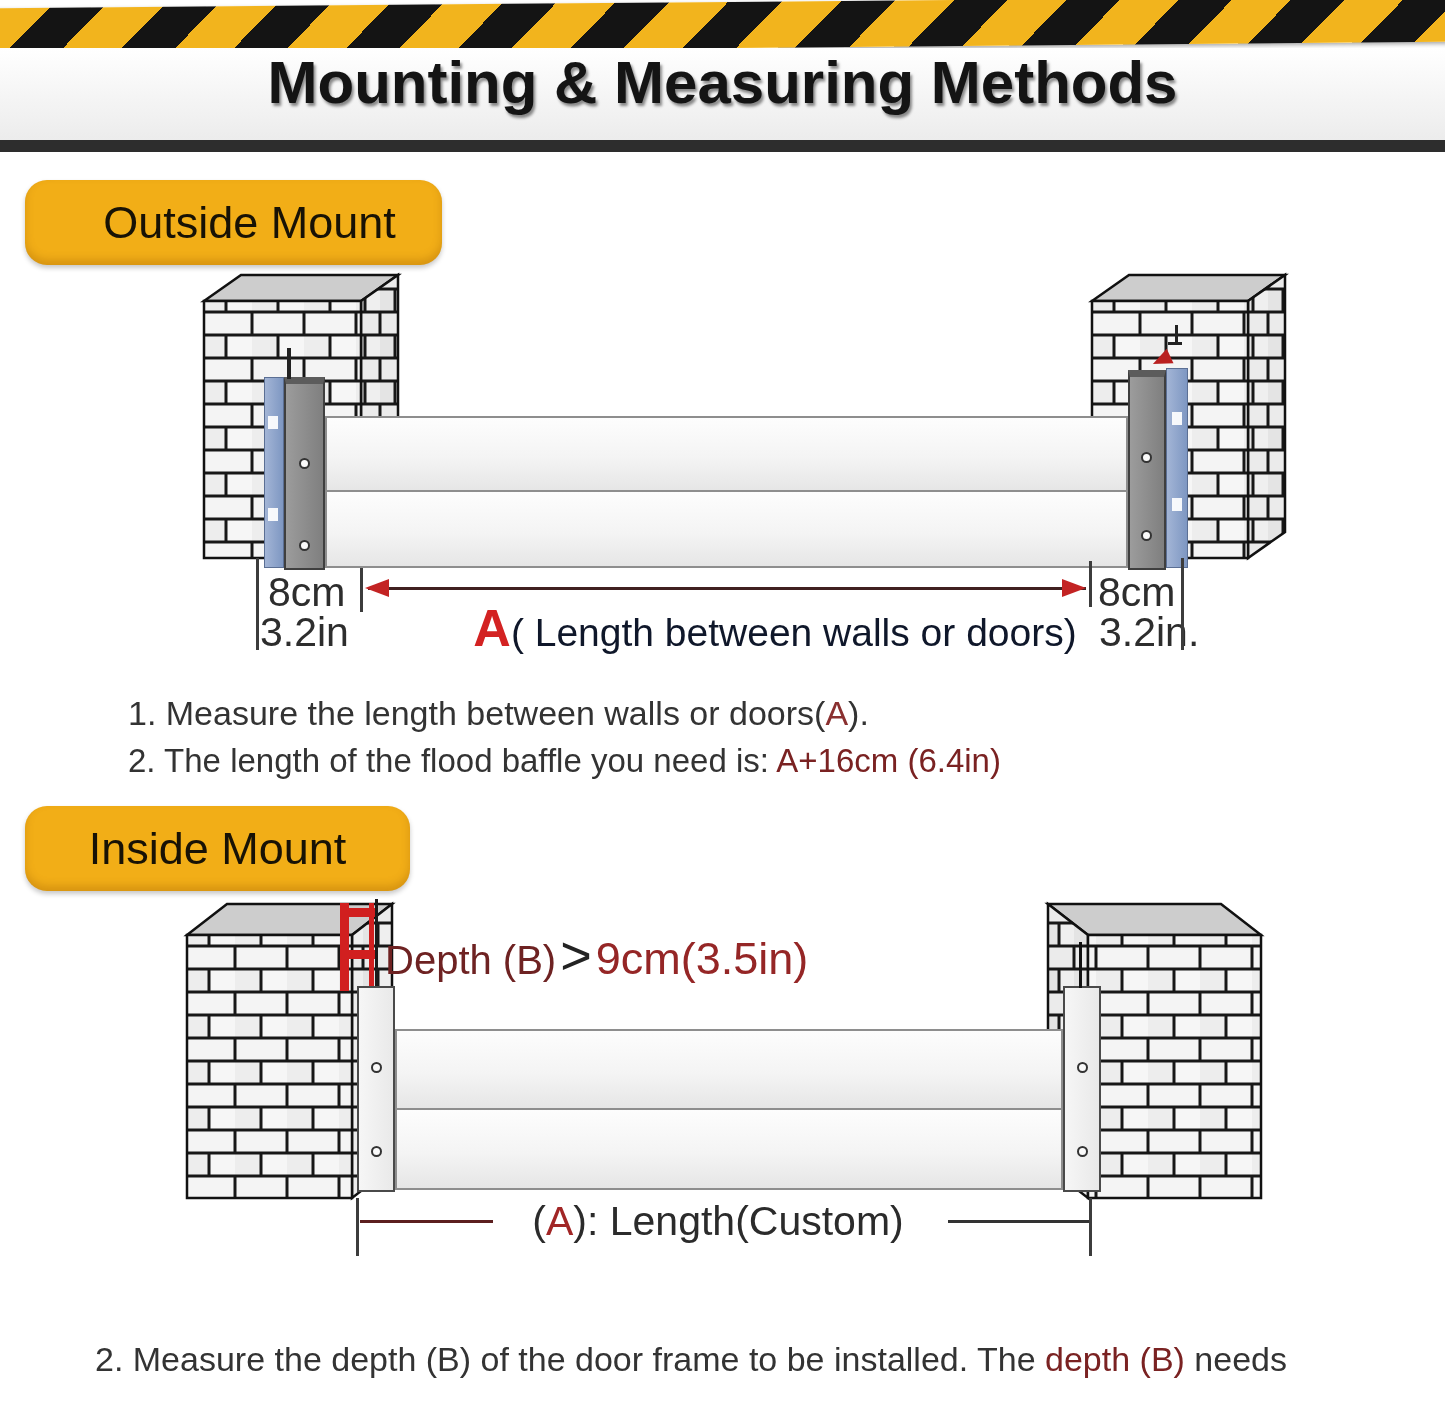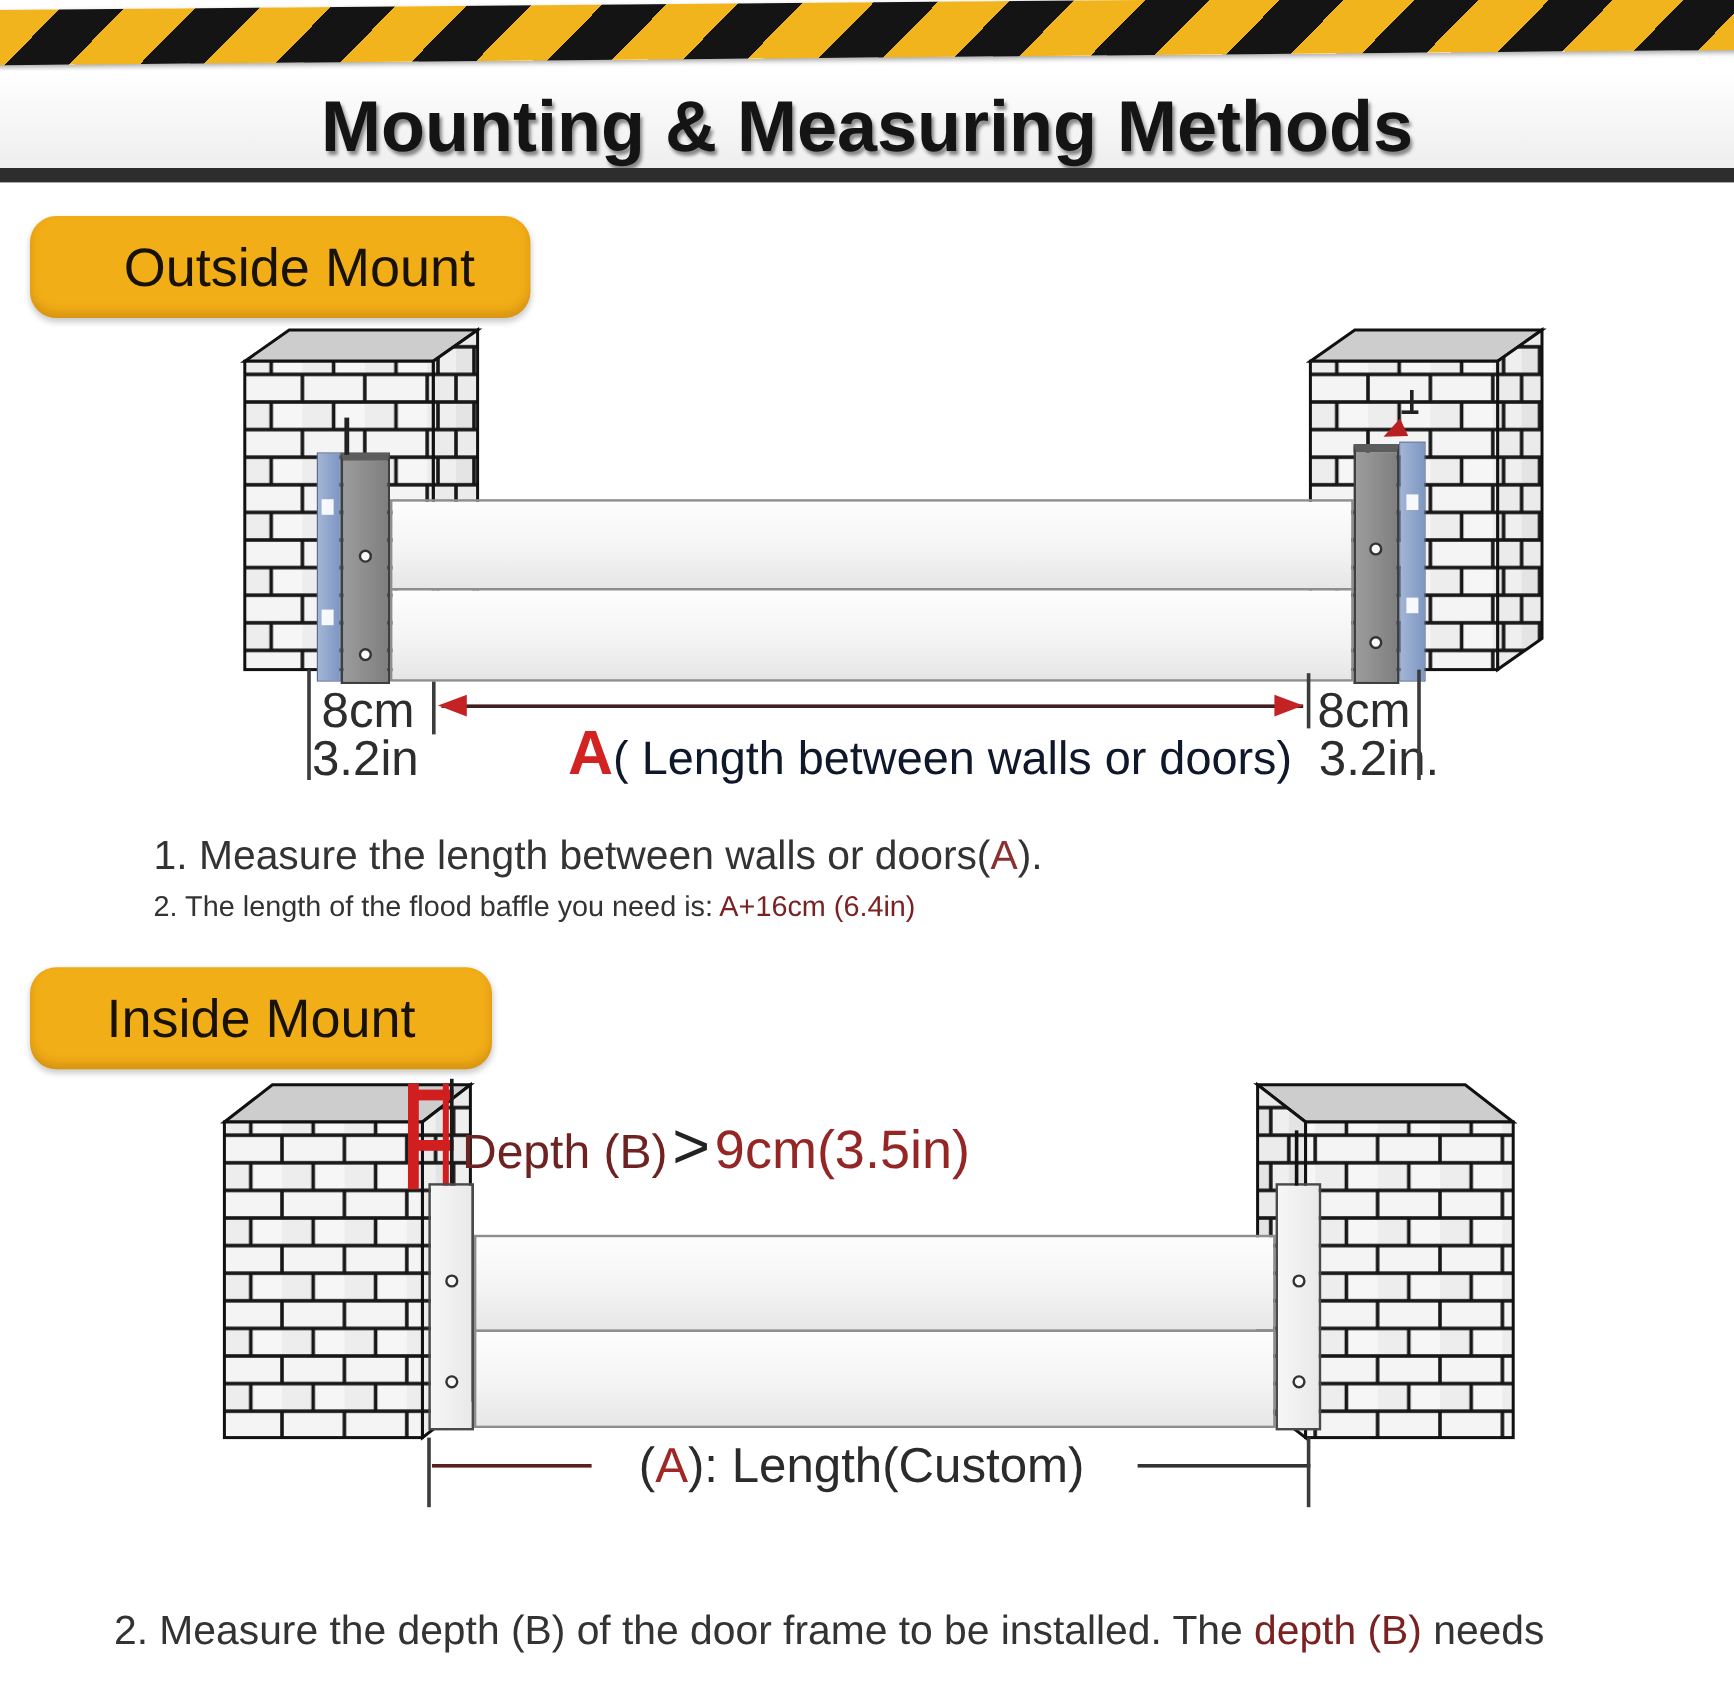--- a/index.html
+++ b/index.html
@@ -4,21 +4,21 @@
 <style>
   html,body{margin:0;padding:0;background:#fff;}
   .page{position:relative;width:1445px;height:1421px;background:#fff;overflow:hidden;
         font-family:"Liberation Sans",sans-serif;}
 
   
   .tape{position:absolute;left:-10px;right:-10px;top:2px;height:46px;
         background:repeating-linear-gradient(135deg,#f2b41d 0 42px,#141414 42px 80px);
         transform:rotate(-0.5deg);box-shadow:0 2px 4px rgba(0,0,0,.35);}
   .title-band{position:absolute;left:0;right:0;top:48px;height:92px;
-        background:linear-gradient(#ffffff,#ececec);display:flex;align-items:center;justify-content:center;margin-top:11px;}
+        background:linear-gradient(#ffffff,#ececec);display:flex;align-items:flex-start;justify-content:center;}
   .main-title{font-size:60px;font-weight:bold;color:#141414;letter-spacing:0px;
         text-shadow:2px 3px 3px rgba(0,0,0,.45);}
   .banner-bar{position:absolute;left:0;right:0;top:140px;height:12px;background:#2d2d2d;}
 
   
   .badge{position:absolute;left:25px;width:385px;height:85px;background:#f2ae17;
          border-radius:22px;display:flex;align-items:center;justify-content:center;
          font-size:45px;color:#181205;box-shadow:0 3px 5px rgba(0,0,0,.22), inset 0 -5px 8px rgba(150,85,0,.30);}
   .badge-outside{top:180px;padding-left:32px;}
   .badge-inside{top:806px;text-align:center;}
@@ -44,21 +44,21 @@
   .dimline{position:absolute;height:3px;background:#402020;}
   .ah{position:absolute;width:0;height:0;border-top:9px solid transparent;border-bottom:9px solid transparent;}
   .ah-left{border-right:24px solid #c32323;}
   .ah-right{border-left:24px solid #c32323;}
 
   .dim-num{position:absolute;font-size:41px;color:#2d2d2d;}
   .span-label{position:absolute;display:flex;align-items:baseline;justify-content:center;}
   .red-A{font-size:52px;font-weight:bold;color:#d32222;}
   .span-rest{font-size:39px;color:#0f172a;}
 
-  .step{position:absolute;font-size:24px;color:#333;white-space:nowrap;}
+  .step{position:absolute;font-size:33px;color:#333;white-space:nowrap;}
   .maroon{color:#7a2222;}
   .maroon2{color:#8a3030;}
 
   
   .depth-ind{position:absolute;left:340px;top:903px;width:38px;height:88px;}
   .depth-ind .vbar{position:absolute;left:0;top:0;width:9px;height:100%;background:#d11f1f;}
   .depth-ind .vbar2{position:absolute;right:4px;top:0;width:5px;height:100%;background:#d11f1f;}
   .depth-ind .rung{position:absolute;left:0;width:100%;height:9px;background:#d11f1f;}
   .depth-ind .pole{position:absolute;right:0;top:-4px;width:3px;height:104%;background:#1a1a1a;}
 

